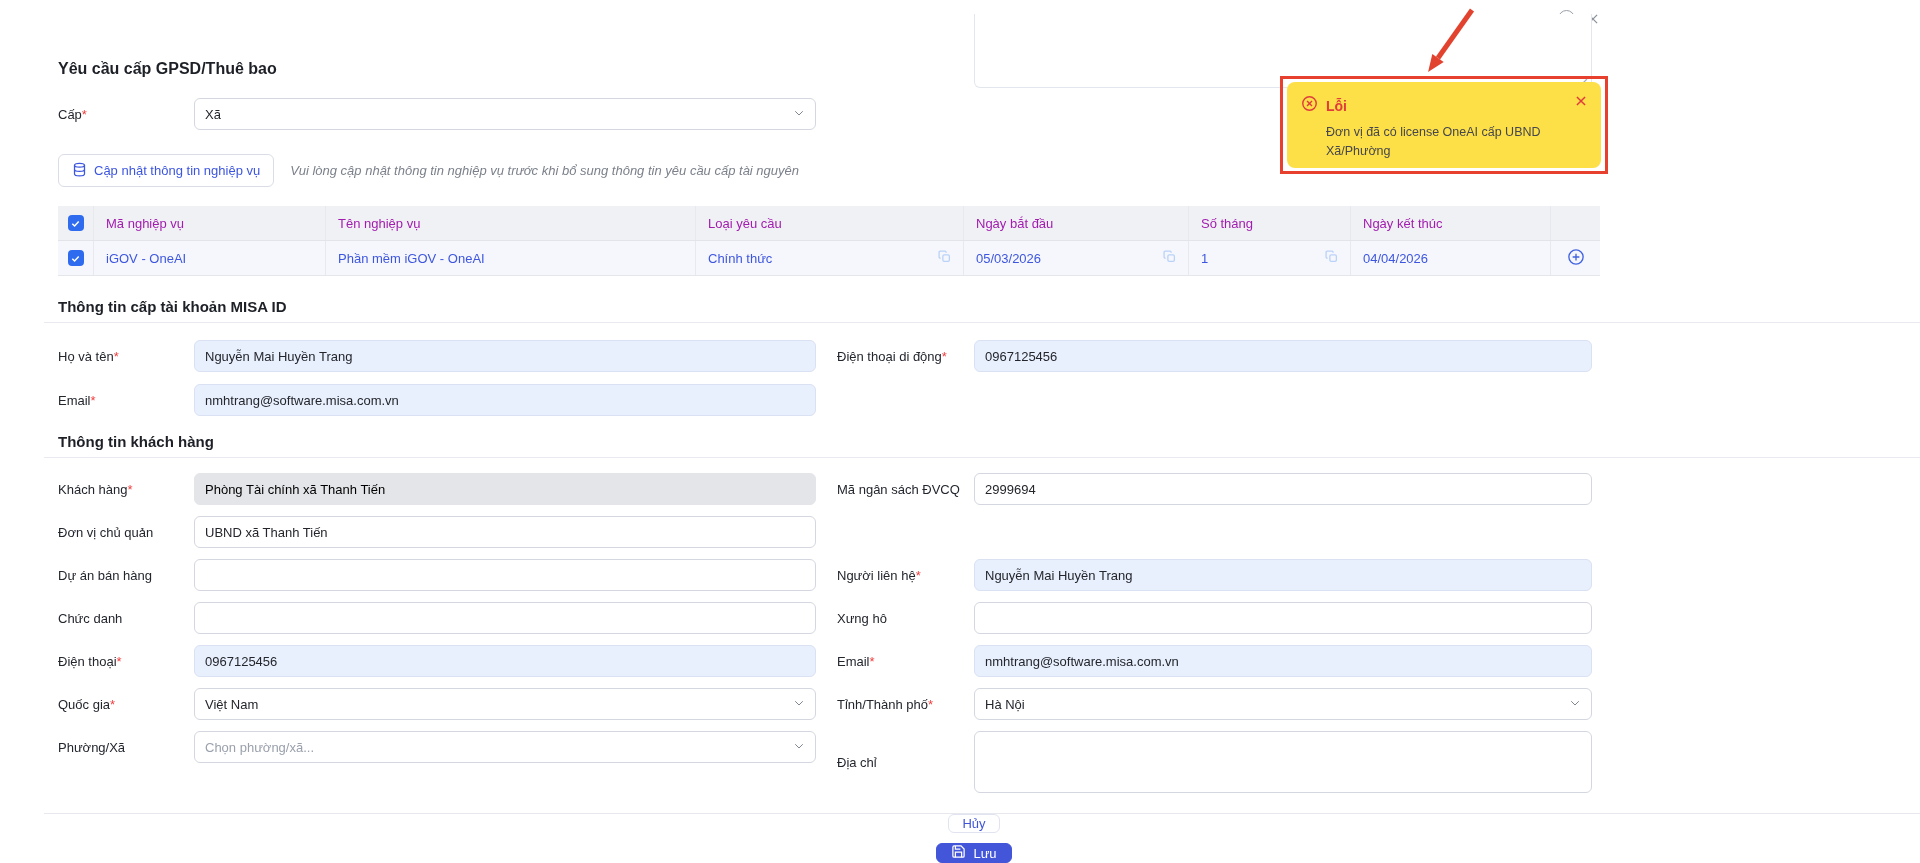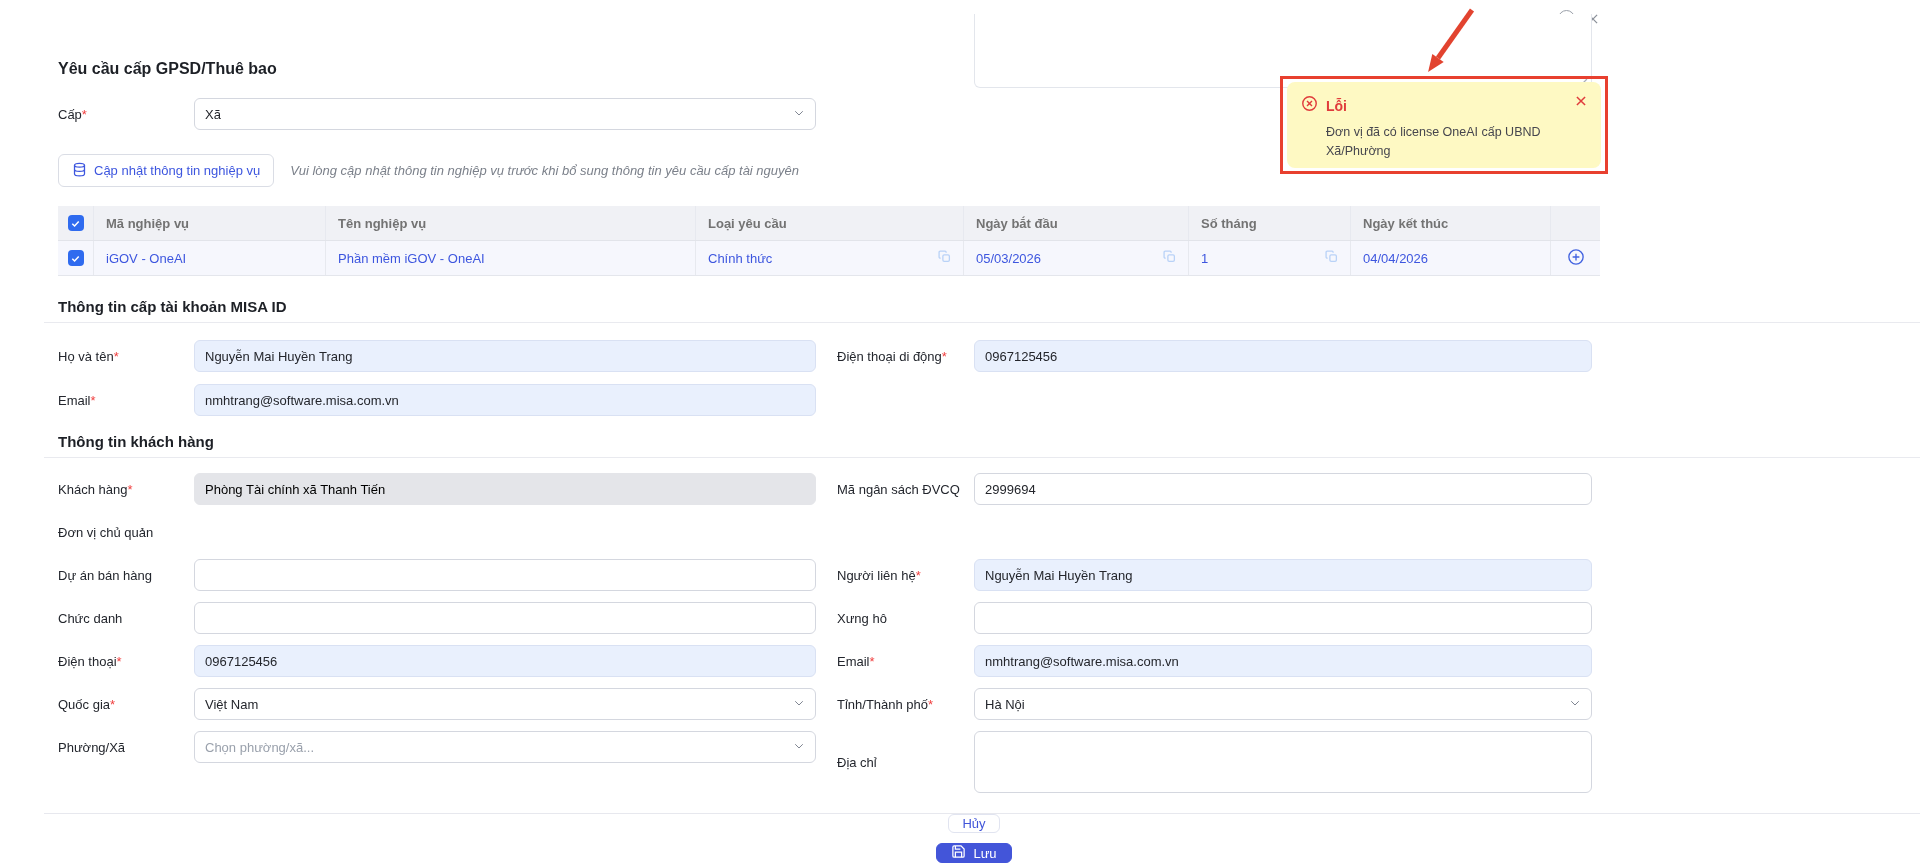--- a/index.html
+++ b/index.html
@@ -46,21 +46,21 @@
   
   .biz-bar { position:absolute; left:14px; top:154px; display:flex; align-items:center; }
   .biz-btn { height:33px; display:flex; align-items:center; gap:7px; padding:0 13px;
     border:1px solid #dadde5; border-radius:6px; background:#fff; color:#3d56df; font-size:13px;
     font-family:inherit; cursor:pointer; }
   .biz-note { margin-left:16px; font-size:13px; font-style:italic; color:#7b808a; }
 
   
   .biz-table { position:absolute; left:14px; top:206px; width:1542px; font-size:13px; }
   .trow { display:flex; align-items:stretch; }
-  .trow.head { background:#f0f1f5; font-weight:700; color:#737373; border-bottom:1px solid #e2e4ea; }
+  .trow.head { background:#f0f1f5; font-weight:400; color:#a21caf; border-bottom:1px solid #e2e4ea; }
   .trow.data { background:#f6f7fd; color:#3d56df; border-bottom:1px solid #e4e6ec; }
   .tcell { display:flex; align-items:center; padding:0 12px; min-height:34px; border-right:1px solid #e7e9ef; }
   .trow .tcell:last-child { border-right:none; }
   .c0 { width:36px; justify-content:center; padding:0; }
   .c1 { width:232px; } .c2 { width:370px; } .c3 { width:268px; }
   .c4 { width:225px; } .c5 { width:162px; } .c6 { width:200px; }
   .c7 { width:49px; justify-content:center; padding:0; }
   .cell-split { flex:1; display:flex; align-items:center; justify-content:space-between; }
   .checkbox { width:16px; height:16px; border-radius:4px; background:#2f6bef; display:flex;
     align-items:center; justify-content:center; cursor:pointer; }
@@ -85,21 +85,21 @@
   .footer { position:absolute; left:0; right:0; bottom:0; height:50px; border-top:1px solid #e7e8ee;
     display:flex; align-items:center; justify-content:flex-end; padding-right:16px; gap:10px; background:#fff;flex-direction:column; }
   .btn { height:32px; border-radius:6px; font-size:13px; font-family:inherit; cursor:pointer;
     display:flex; align-items:center; justify-content:center; }
   .btn-cancel { min-width:52px; padding:0 12px; background:#fff; border:1px solid #e1e4f0; color:#4155d9; }
   .btn-save { min-width:74px; padding:0 14px; background:#4355d9; border:1px solid #4355d9; color:#fff; gap:7px; }
 
   
   .toast-annot { position:absolute; left:1236px; top:76px; width:328px; height:98px;
     border:3px solid #e8402f; z-index:5; }
-  .toast { position:absolute; inset:3px 4px; background:#fef9c3; border-radius:8px; padding:13px 14px; }
+  .toast { position:absolute; inset:3px 4px; background:#fde047; border-radius:8px; padding:13px 14px; }
   .toast-head { display:flex; align-items:center; gap:8px; }
   .toast-title { font-size:14px; font-weight:700; color:#e03c3c; }
   .toast-msg { margin:7px 0 0 25px; width:258px; font-size:12.5px; line-height:1.5; color:#46464e; }
   .toast-close { position:absolute; top:12px; right:13px; cursor:pointer; }
   .annot-arrow { position:absolute; left:1368px; top:4px; z-index:6; pointer-events:none; }
 </style>
 </head>
 <body>
 
 <div class="dialog">
@@ -247,20 +247,21 @@
         <input class="finput disabled" readonly="" value="Phòng Tài chính xã Thanh Tiến" style="">
       </div>
       <div class="fcell right">
         <div class="flabel">Mã ngân sách ĐVCQ</div>
         <input class="finput" value="2999694" style="">
       </div>
     </div>
     <div class="frow">
       <div class="fcell left">
         <div class="flabel">Đơn vị chủ quản</div>
+        <input class="finput" value="UBND xã Thanh Tiến" style="">
       </div>
     </div>
     <div class="frow">
       <div class="fcell left">
         <div class="flabel">Dự án bán hàng</div>
         <input class="finput" value="" style="">
       </div>
       <div class="fcell right">
         <div class="flabel req">Người liên hệ</div>
         <input class="finput filled" value="Nguyễn Mai Huyền Trang" style="">

